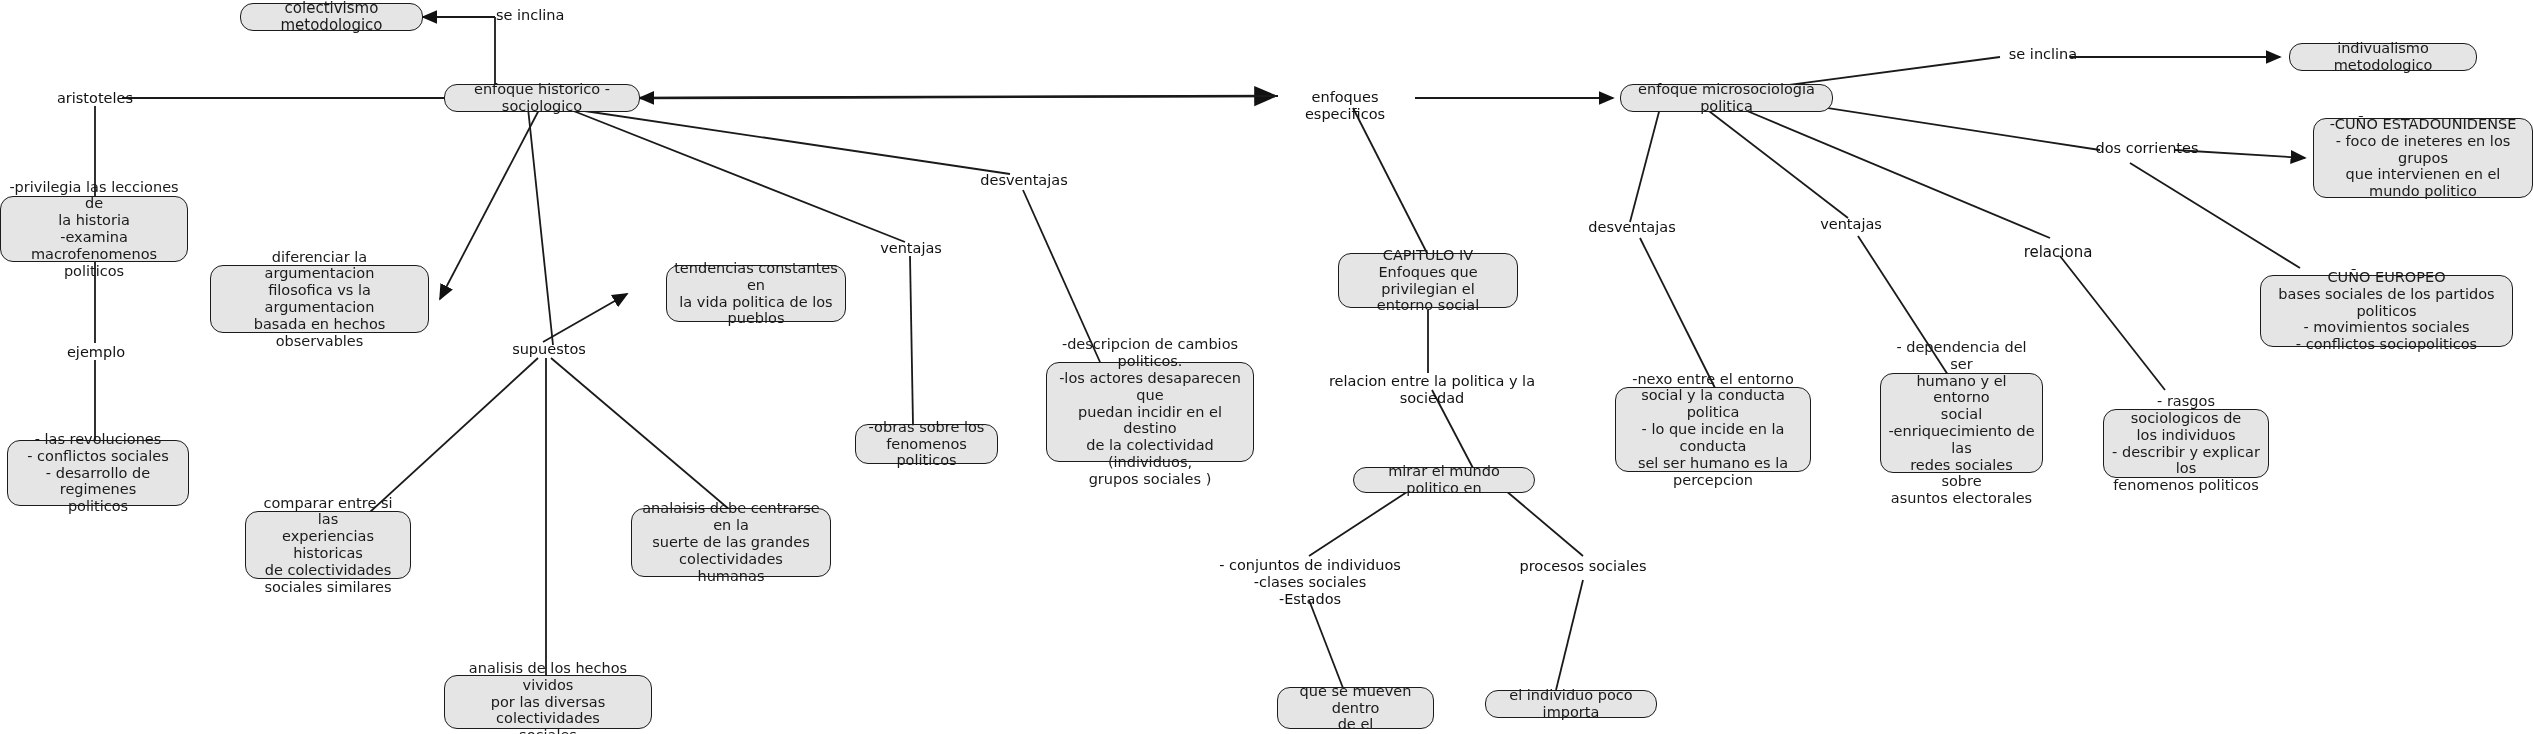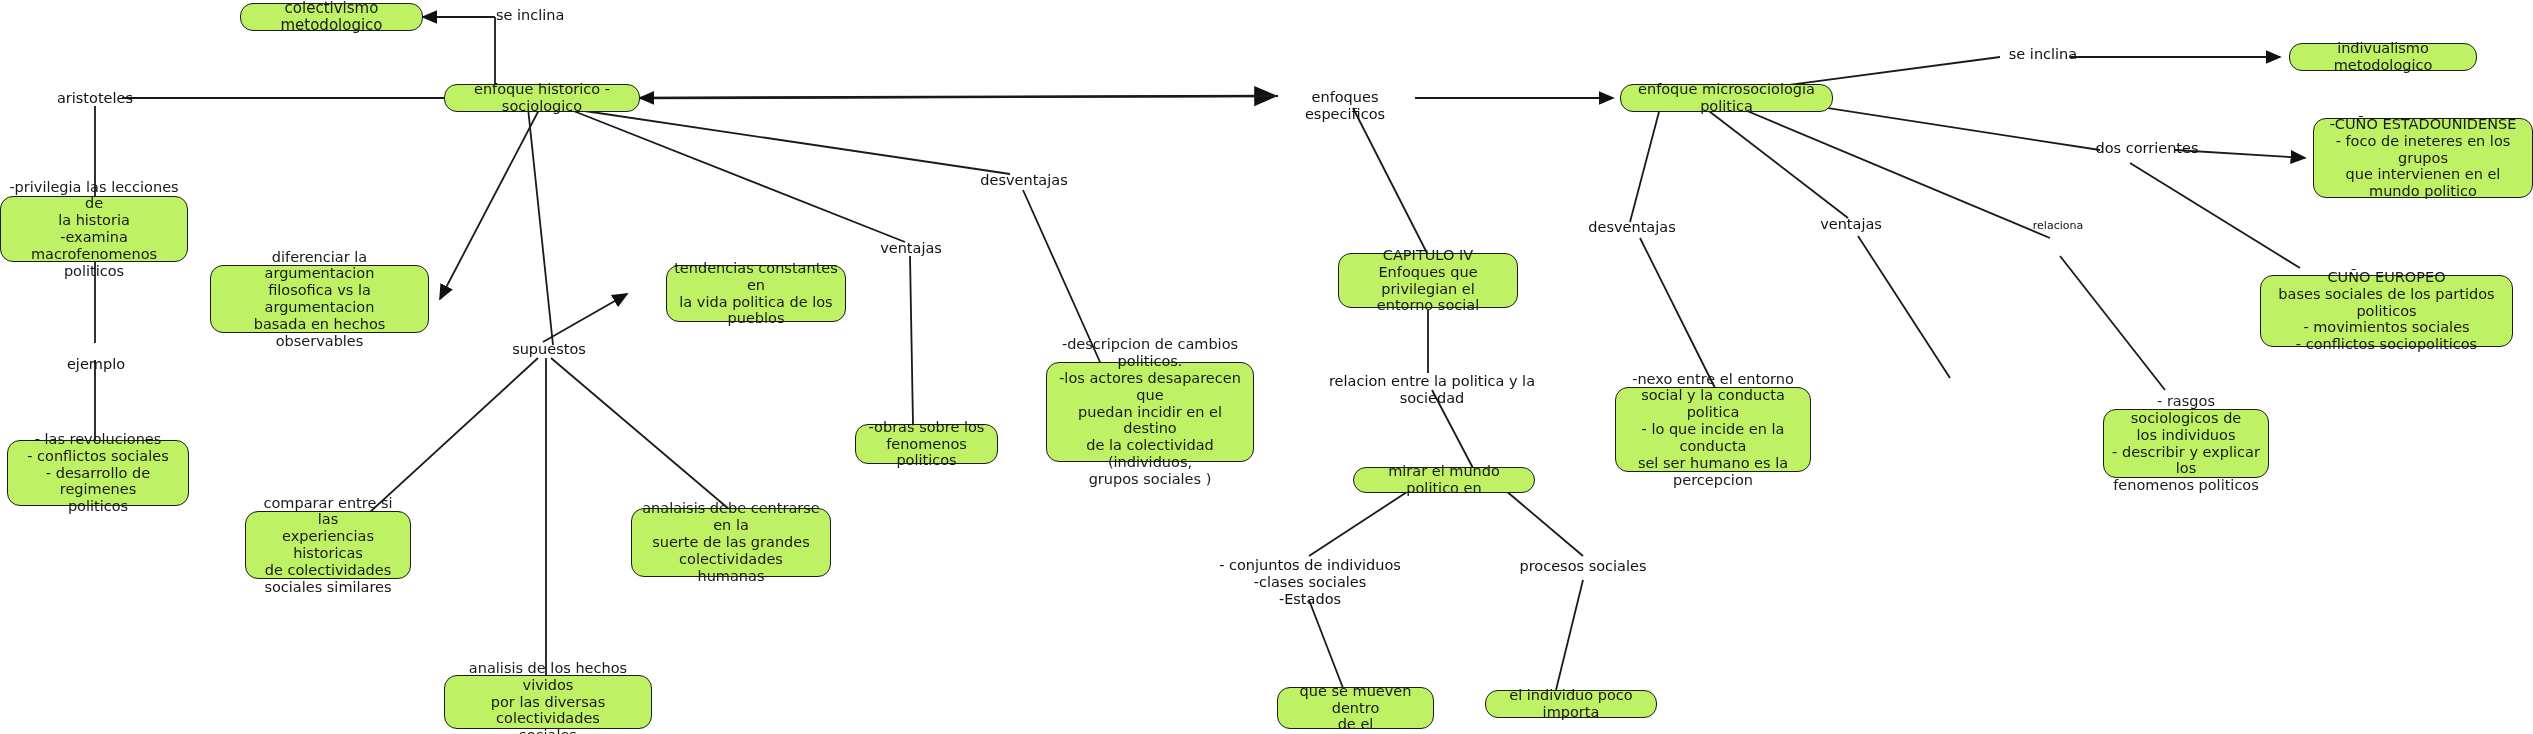--- a/index.html
+++ b/index.html
@@ -22,21 +22,21 @@
     position: absolute;
     left: 0;
     top: 0;
     width: 2533px;
     height: 734px;
     pointer-events: none;
   }
   .node {
     position: absolute;
     box-sizing: border-box;
-    background: #bef264;
+    background: #e5e5e5;
     border: 1.6px solid #1b1b1b;
     border-radius: 13px;
     color: #1a1a1a;
     display: flex;
     align-items: center;
     justify-content: center;
     text-align: center;
     line-height: 1.16;
     white-space: pre-line;
     padding: 3px 7px;
@@ -190,31 +190,37 @@
 social y la conducta politica
 - lo que incide en la conducta
 sel ser humano  es la
 percepcion</div>
 
   <div class="node" style="left:2260px; top:275px; width:253px; height:72px; font-size:14.5px;">CUÑO EUROPEO
 bases sociales  de los partidos politicos
 - movimientos sociales
 - conflictos  sociopoliticos</div>
 
+  <div class="node" style="left:1880px; top:373px; width:163px; height:100px; font-size:14.5px;">- dependencia del ser
+humano  y el entorno
+social
+-enriquecimiento de las
+redes sociales  sobre
+asuntos  electorales</div>
 
   <div class="node" style="left:2103px; top:409px; width:166px; height:69px; font-size:14.5px;">- rasgos sociologicos  de
 los individuos
 - describir  y explicar los
 fenomenos politicos</div>
 
   <div class="lbl" style="left:496px; top:7px; width:100px; font-size:14.5px; text-align:left;">se inclina</div>
 
   <div class="lbl" style="left:55px; top:90px; width:80px; font-size:14.5px;">aristoteles</div>
 
-  <div class="lbl" style="left:57px; top:356px; width:78px; font-size:14.5px;">ejemplo</div>
+  <div class="lbl" style="left:57px; top:344px; width:78px; font-size:14.5px;">ejemplo</div>
 
   <div class="lbl" style="left:504px; top:341px; width:90px; font-size:14.5px;">supuestos</div>
 
   <div class="lbl" style="left:868px; top:240px; width:86px; font-size:14.5px;">ventajas</div>
 
   <div class="lbl" style="left:975px; top:172px; width:98px; font-size:14.5px;">desventajas</div>
 
   <div class="lbl" style="left:1274px; top:89px; width:142px; font-size:14.5px;">enfoques especificos</div>
 
   <div class="lbl" style="left:1195px; top:557px; width:230px; font-size:14.5px;">- conjuntos de individuos
@@ -222,19 +228,19 @@
 -Estados</div>
 
   <div class="lbl" style="left:1298px; top:373px; width:268px; font-size:14.5px;">relacion entre  la politica y la sociedad</div>
 
   <div class="lbl" style="left:1498px; top:558px; width:170px; font-size:14.5px;">procesos sociales</div>
 
   <div class="lbl" style="left:1583px; top:219px; width:98px; font-size:14.5px;">desventajas</div>
 
   <div class="lbl" style="left:1808px; top:216px; width:86px; font-size:14.5px;">ventajas</div>
 
-  <div class="lbl" style="left:2013px; top:220px; width:90px; font-size:11px;">relaciona</div>
+  <div class="lbl" style="left:2013px; top:244px; width:90px; font-size:15px;">relaciona</div>
 
   <div class="lbl" style="left:2000px; top:46px; width:86px; font-size:14.5px;">se inclina</div>
 
   <div class="lbl" style="left:2092px; top:140px; width:110px; font-size:14.5px;">dos corrientes</div>
 
 </div>
 
 </body></html>

